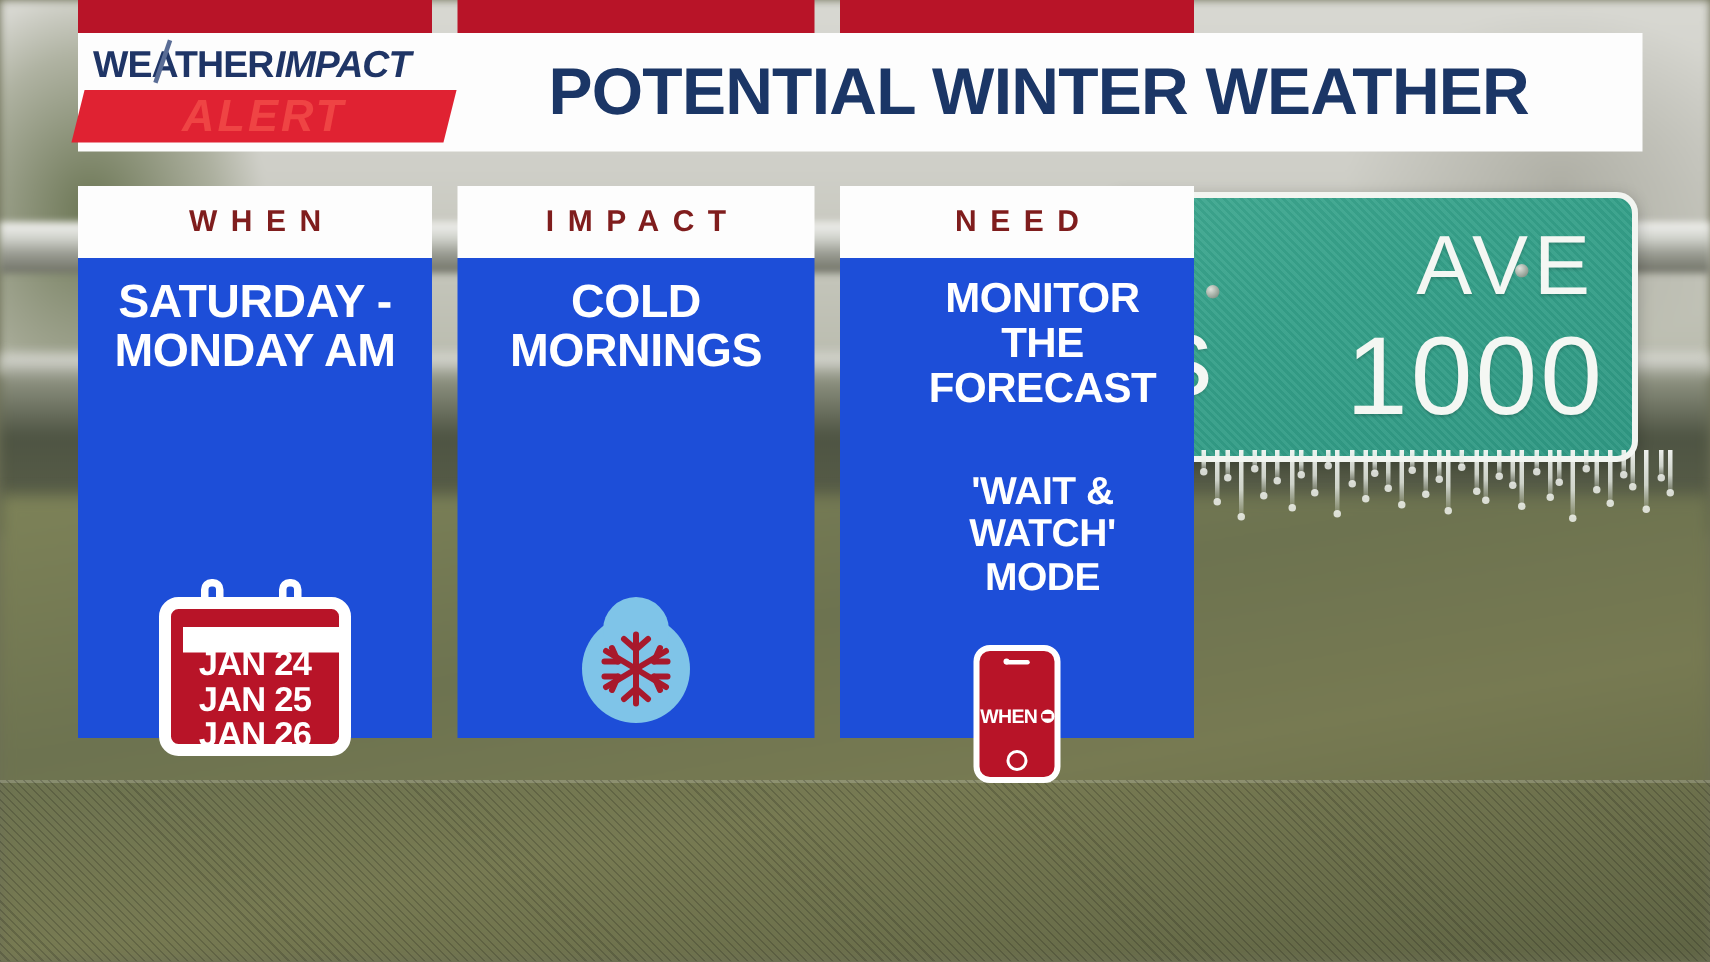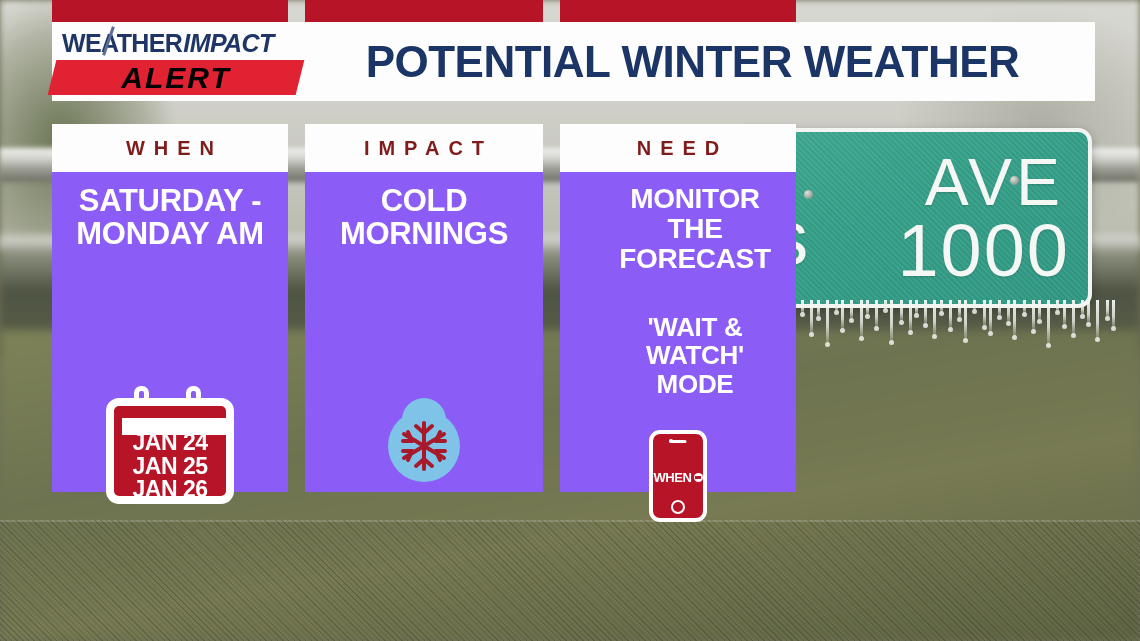--- a/index.html
+++ b/index.html
@@ -67,21 +67,21 @@
     box-shadow:0 3px 10px rgba(0,0,0,.25);
     overflow:hidden;
     filter:blur(.4px);
   }
   .sign-txt {
     position:absolute; color:#f4f7f3; font-weight:400;
     font-family:"Liberation Sans", sans-serif; letter-spacing:1px;
     text-shadow:0 1px 2px rgba(0,0,0,.18);
   }
   #sign-street { left:-52px; top:62px; font-size:76px; }
-  #sign-ave    { right:24px; top:12px;  font-size:66px; letter-spacing:4px; }
+  #sign-ave    { right:24px; top:12px;  font-size:56px; letter-spacing:4px; }
   #sign-block  { right:18px; top:76px;  font-size:74px; letter-spacing:2px; }
   .sign-bolt {
     position:absolute; width:9px; height:9px; border-radius:50%;
     background:radial-gradient(circle at 35% 32%, #dfe3dc 0%, #9aa69c 60%, #6c7a70 100%);
   }
   #bolt-a { left:64px;  top:58px; }
   #bolt-b { left:270px; top:44px; }
 
   
   #icicles { position:absolute; left:792px; top:300px; width:330px; height:58px; }
@@ -120,21 +120,21 @@
     position:absolute; left:55px; top:4px; width:3px; height:30px;
     background:#5a6d96; transform:rotate(19deg);
   }
   #alert-banner {
     position:absolute; left:0px; top:38px; width:248px; height:35px;
     background:#E02232; transform:skewX(-14deg);
   }
   #alert-label {
     position:absolute; left:0; top:38px; width:248px; height:35px;
     display:flex; align-items:center; justify-content:center;
-    color:#000000; font-size:30px; font-weight:bold; font-style:italic;
+    color:#ef4444; font-size:30px; font-weight:bold; font-style:italic;
     letter-spacing:2px;
   }
   #headline {
     flex:1; text-align:center; color:#1b3666;
     font-size:44px; font-weight:bold; letter-spacing:-.5px;
     padding-right:14px; white-space:nowrap;
   }
 
   
   .col { position:absolute; top:124px; }
@@ -142,21 +142,21 @@
   #col-2 { left:305px; width:238px; }
   #col-3 { left:560px; width:236px; }
 
   .col-head {
     height:48px; background:#fdfdfd;
     display:flex; align-items:center; justify-content:center;
     color:#7f1d1d; font-size:20px; font-weight:bold; letter-spacing:9px;
     text-indent:9px;
   }
   .col-body {
-    background:#8b5cf6; color:#ffffff; text-align:center;
+    background:#1d4ed8; color:#ffffff; text-align:center;
     padding:12px 6px 14px; position:relative;
   }
   #col-1 .col-body { height:320px; }
   #col-2 .col-body { height:320px; }
   #col-3 .col-body { height:320px;padding-left:40px; }
 
   .body-main {
     font-size:31px; font-weight:bold; line-height:1.08; letter-spacing:-.3px;
   }
   .body-main.small { font-size:28px; }

